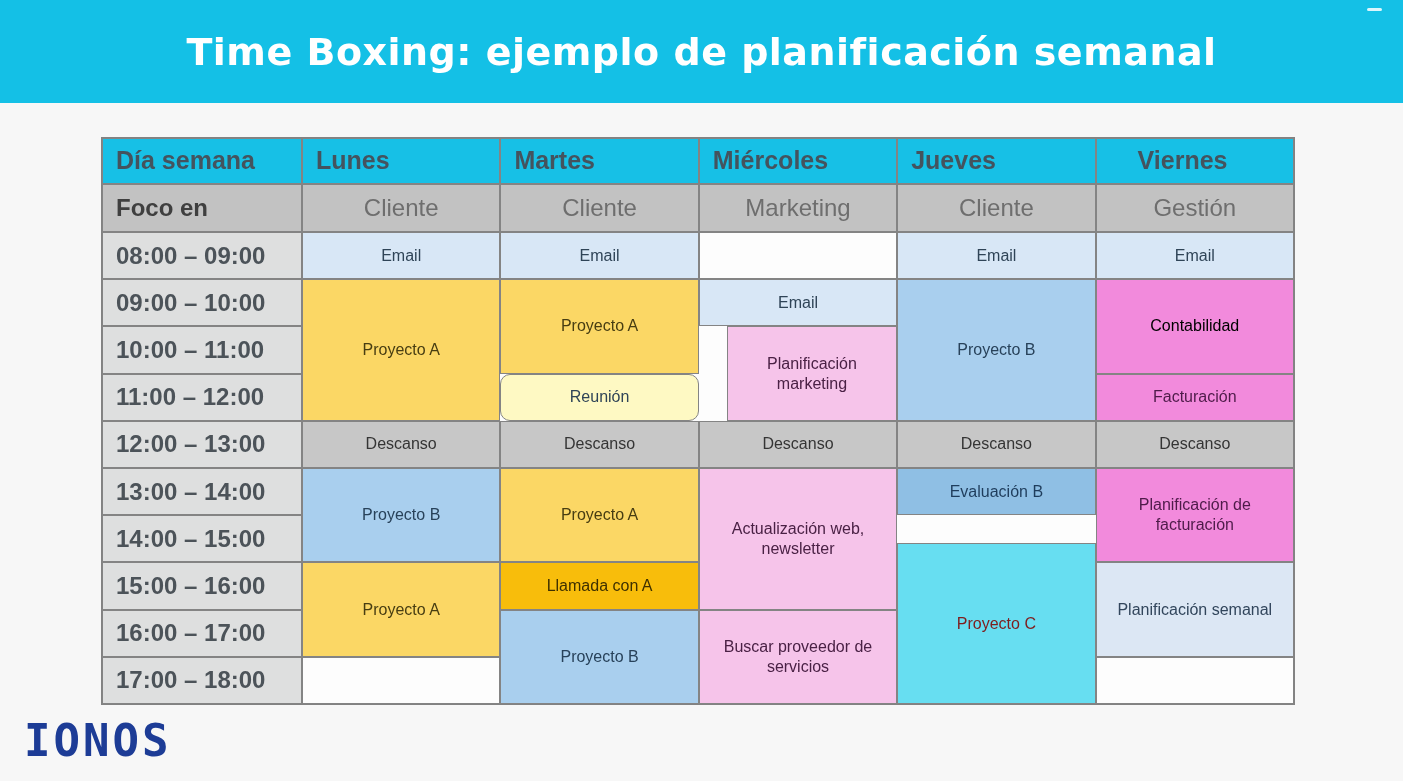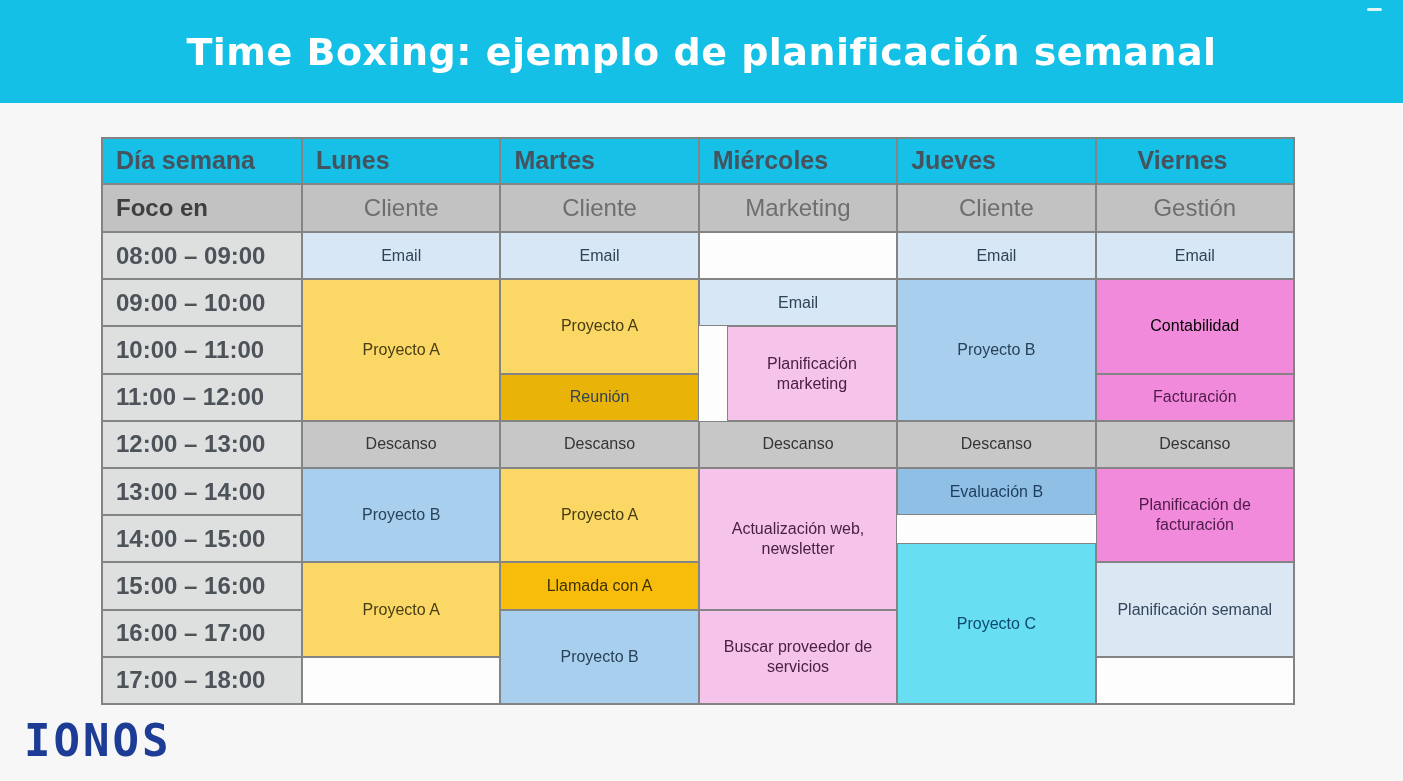--- a/index.html
+++ b/index.html
@@ -84,36 +84,36 @@
     <div class="cell time" style="grid-area: 11 / 1; background: rgb(222, 223, 223); color: rgb(76, 83, 89);">16:00 – 17:00</div>
     <div class="cell time" style="grid-area: 12 / 1; background: rgb(222, 223, 223); color: rgb(76, 83, 89);">17:00 – 18:00</div>
     <div class="cell" style="grid-area: 3 / 2; background: rgb(216, 231, 246); color: rgb(47, 68, 87);">Email</div>
     <div class="cell" style="grid-area: 4 / 2 / span 3; background: rgb(251, 215, 101); color: rgb(71, 61, 18);">Proyecto A</div>
     <div class="cell" style="grid-area: 7 / 2; background: rgb(199, 199, 199); color: rgb(53, 53, 53);">Descanso</div>
     <div class="cell" style="grid-area: 8 / 2 / span 2; background: rgb(169, 207, 238); color: rgb(40, 66, 90);">Proyecto B</div>
     <div class="cell" style="grid-area: 10 / 2 / span 2; background: rgb(251, 215, 101); color: rgb(71, 61, 18);">Proyecto A</div>
     <div class="cell" style="grid-area: 12 / 2; background: rgb(253, 253, 253); color: rgb(51, 51, 51);"></div>
     <div class="cell" style="grid-area: 3 / 3; background: rgb(216, 231, 246); color: rgb(47, 68, 87);">Email</div>
     <div class="cell" style="grid-area: 4 / 3 / span 2; background: rgb(251, 215, 101); color: rgb(71, 61, 18);">Proyecto A</div>
-    <div class="cell" style="grid-area: 6 / 3; background: #eab308; color: rgb(47, 68, 87);">Reunión</div>
+    <div class="cell" style="grid-area: 6 / 3; background: #fef9c3; color: rgb(47, 68, 87); border-radius: 10px;">Reunión</div>
     <div class="cell" style="grid-area: 7 / 3; background: rgb(199, 199, 199); color: rgb(53, 53, 53);">Descanso</div>
     <div class="cell" style="grid-area: 8 / 3 / span 2; background: rgb(251, 215, 101); color: rgb(71, 61, 18);">Proyecto A</div>
     <div class="cell" style="grid-area: 10 / 3; background: rgb(248, 189, 11); color: rgb(62, 48, 0);">Llamada con A</div>
     <div class="cell" style="grid-area: 11 / 3 / span 2; background: rgb(169, 207, 238); color: rgb(40, 66, 90);">Proyecto B</div>
     <div class="cell" style="grid-area: 3 / 4; background: rgb(253, 253, 253); color: rgb(51, 51, 51);"></div>
     <div class="cell" style="grid-area: 4 / 4; background: rgb(216, 231, 246); color: rgb(47, 68, 87);">Email</div>
     <div class="cell" style="grid-area: 5 / 4 / span 2; background: rgb(246, 196, 234); color: rgb(74, 33, 69); margin-left: 28px;">Planificación marketing</div>
     <div class="cell" style="grid-area: 7 / 4; background: rgb(199, 199, 199); color: rgb(53, 53, 53);">Descanso</div>
     <div class="cell" style="grid-area: 11 / 4 / span 2; background: rgb(246, 196, 234); color: rgb(74, 33, 69);">Buscar proveedor de servicios</div>
     <div class="cell" style="grid-area: 8 / 4 / span 3; background: rgb(246, 196, 234); color: rgb(74, 33, 69);">Actualización web, newsletter</div>
     <div class="cell" style="grid-area: 3 / 5; background: rgb(216, 231, 246); color: rgb(47, 68, 87);">Email</div>
     <div class="cell" style="grid-area: 4 / 5 / span 3; background: rgb(169, 207, 238); color: rgb(40, 66, 90);">Proyecto B</div>
     <div class="cell" style="grid-area: 7 / 5; background: rgb(199, 199, 199); color: rgb(53, 53, 53);">Descanso</div>
     <div class="cell" style="grid-area: 8 / 5; background: rgb(143, 191, 228); color: rgb(31, 61, 92);">Evaluación B</div>
-    <div class="cell" style="grid-area: 9 / 5 / span 4; background: rgb(103, 222, 241); color: #0c4a6e; margin-top: 28px;">Proyecto C</div>
+    <div class="cell" style="grid-area: 9 / 5 / span 4; background: rgb(103, 222, 241); color: #7f1d1d; margin-top: 28px;">Proyecto C</div>
     <div class="cell" style="grid-area: 3 / 6; background: rgb(216, 231, 246); color: rgb(47, 68, 87);">Email</div>
     <div class="cell" style="grid-area: 4 / 6 / span 2; background: rgb(242, 138, 220); color: #000000;">Contabilidad</div>
     <div class="cell" style="grid-area: 6 / 6; background: rgb(242, 138, 220); color: rgb(78, 27, 73);">Facturación</div>
     <div class="cell" style="grid-area: 7 / 6; background: rgb(199, 199, 199); color: rgb(53, 53, 53);">Descanso</div>
     <div class="cell" style="grid-area: 8 / 6 / span 2; background: rgb(242, 138, 220); color: rgb(78, 27, 73);">Planificación de facturación</div>
     <div class="cell" style="grid-area: 10 / 6 / span 2; background: rgb(220, 231, 244); color: rgb(50, 70, 92);">Planificación semanal</div>
     <div class="cell" style="grid-area: 12 / 6; background: rgb(253, 253, 253); color: rgb(51, 51, 51);"></div>
   </div>
 
 <div class="logo" style="color: rgb(29, 60, 150);">IONOS</div>

